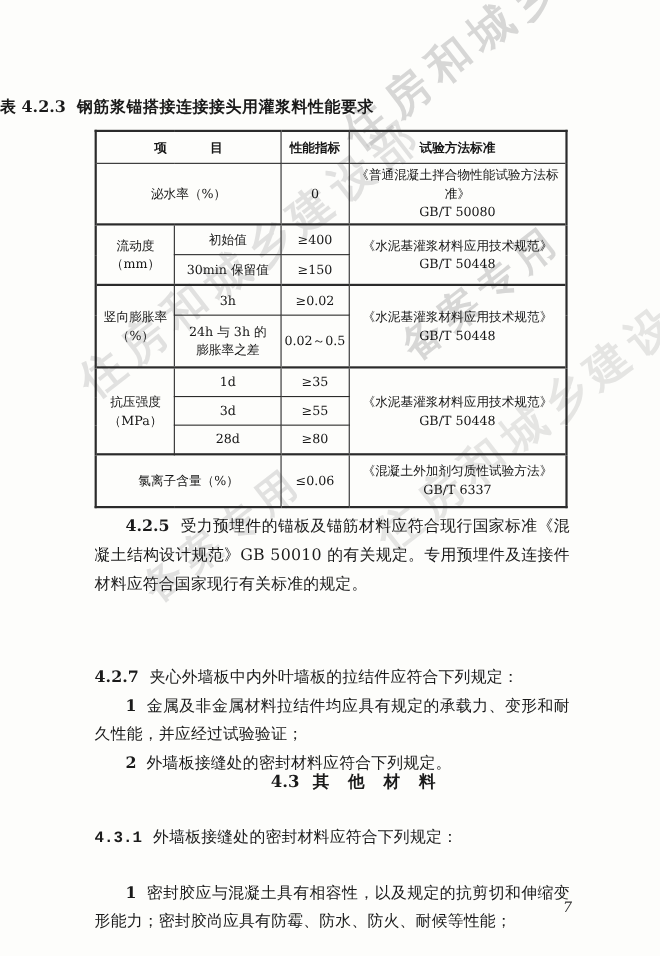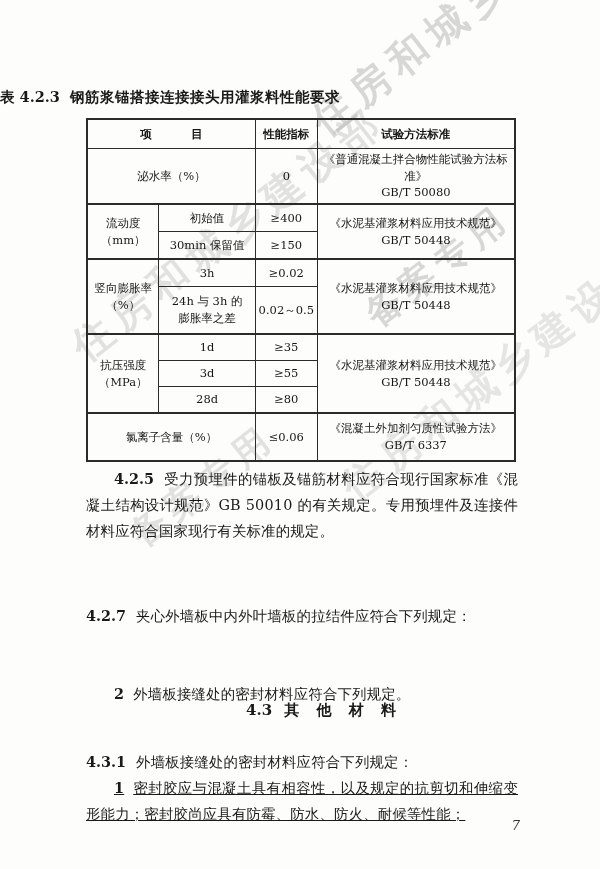--- a/index.html
+++ b/index.html
@@ -262,32 +262,35 @@
 
   <div class="body-text indent" style="top:447px;">
     <span class="clause-no">4.2.5</span><span>受力预埋件的锚板及锚筋材料应符合现行国家标准《混凝土结构设计规范》GB 50010 的有关规定。专用预埋件及连接件材料应符合国家现行有关标准的规定。</span>
   </div>
 
 
   <div class="body-text" style="top:603px;">
     <span class="clause-no">4.2.7</span><span>夹心外墙板中内外叶墙板的拉结件应符合下列规定：</span>
   </div>
 
+  <div class="body-text" style="top:629px; text-indent:28px;">
+    <span class="item-no">1</span><span>金属及非金属材料拉结件均应具有规定的承载力、变形和耐久性能，并应经过试验验证；</span>
+  </div>
 
   <div class="body-text" style="top:681px; text-indent:28px;">
     <span class="item-no">2</span><span>外墙板接缝处的密封材料应符合下列规定。</span>
   </div>
 
   <div class="section-head" style="top:701px;padding-left:48px;">
     <span class="sh-num">4.3</span><span class="sh-title">其 他 材 料</span>
   </div>
 
-  <div class="body-text" style="top:749px;">
+  <div class="body-text" style="top:749px;font-family:Liberation Mono, monospace;">
     <span class="clause-no">4.3.1</span><span>外墙板接缝处的密封材料应符合下列规定：</span>
   </div>
 
-  <div class="body-text" style="top:775px; text-indent:28px;text-decoration:underline;">
+  <div class="body-text" style="top:799px; text-indent:28px;">
     <span class="item-no">1</span><span>密封胶应与混凝土具有相容性，以及规定的抗剪切和伸缩变形能力；密封胶尚应具有防霉、防水、防火、耐候等性能；</span>
   </div>
 
   <div class="page-number">7</div>
 
 </div>
 
 </body></html>

